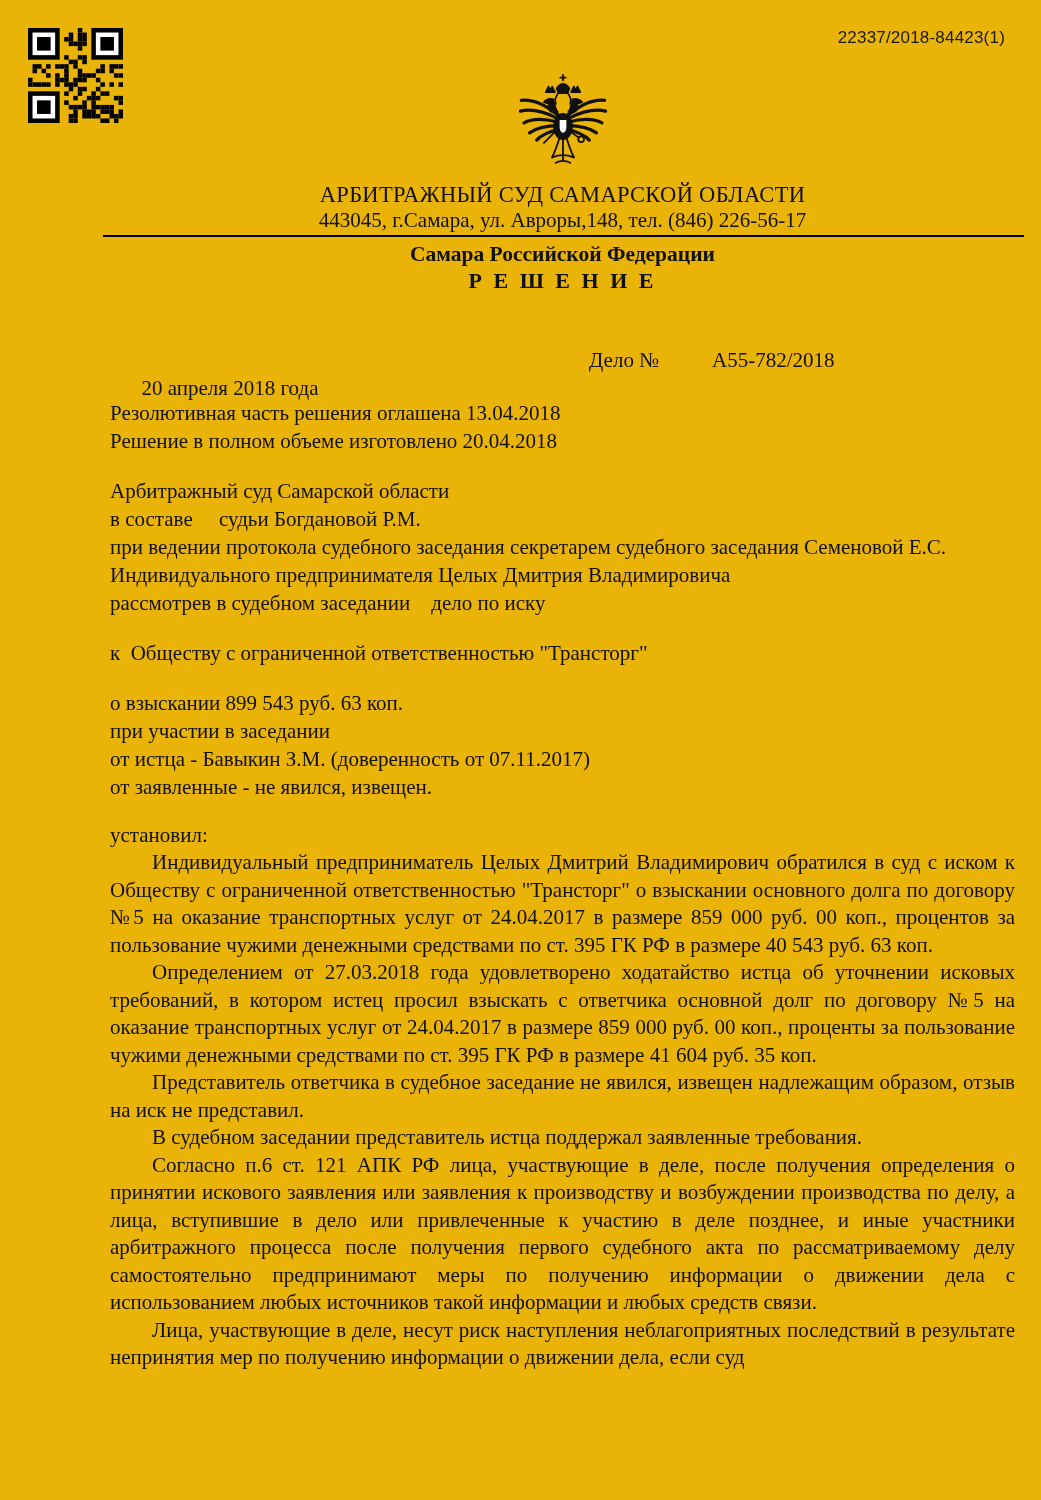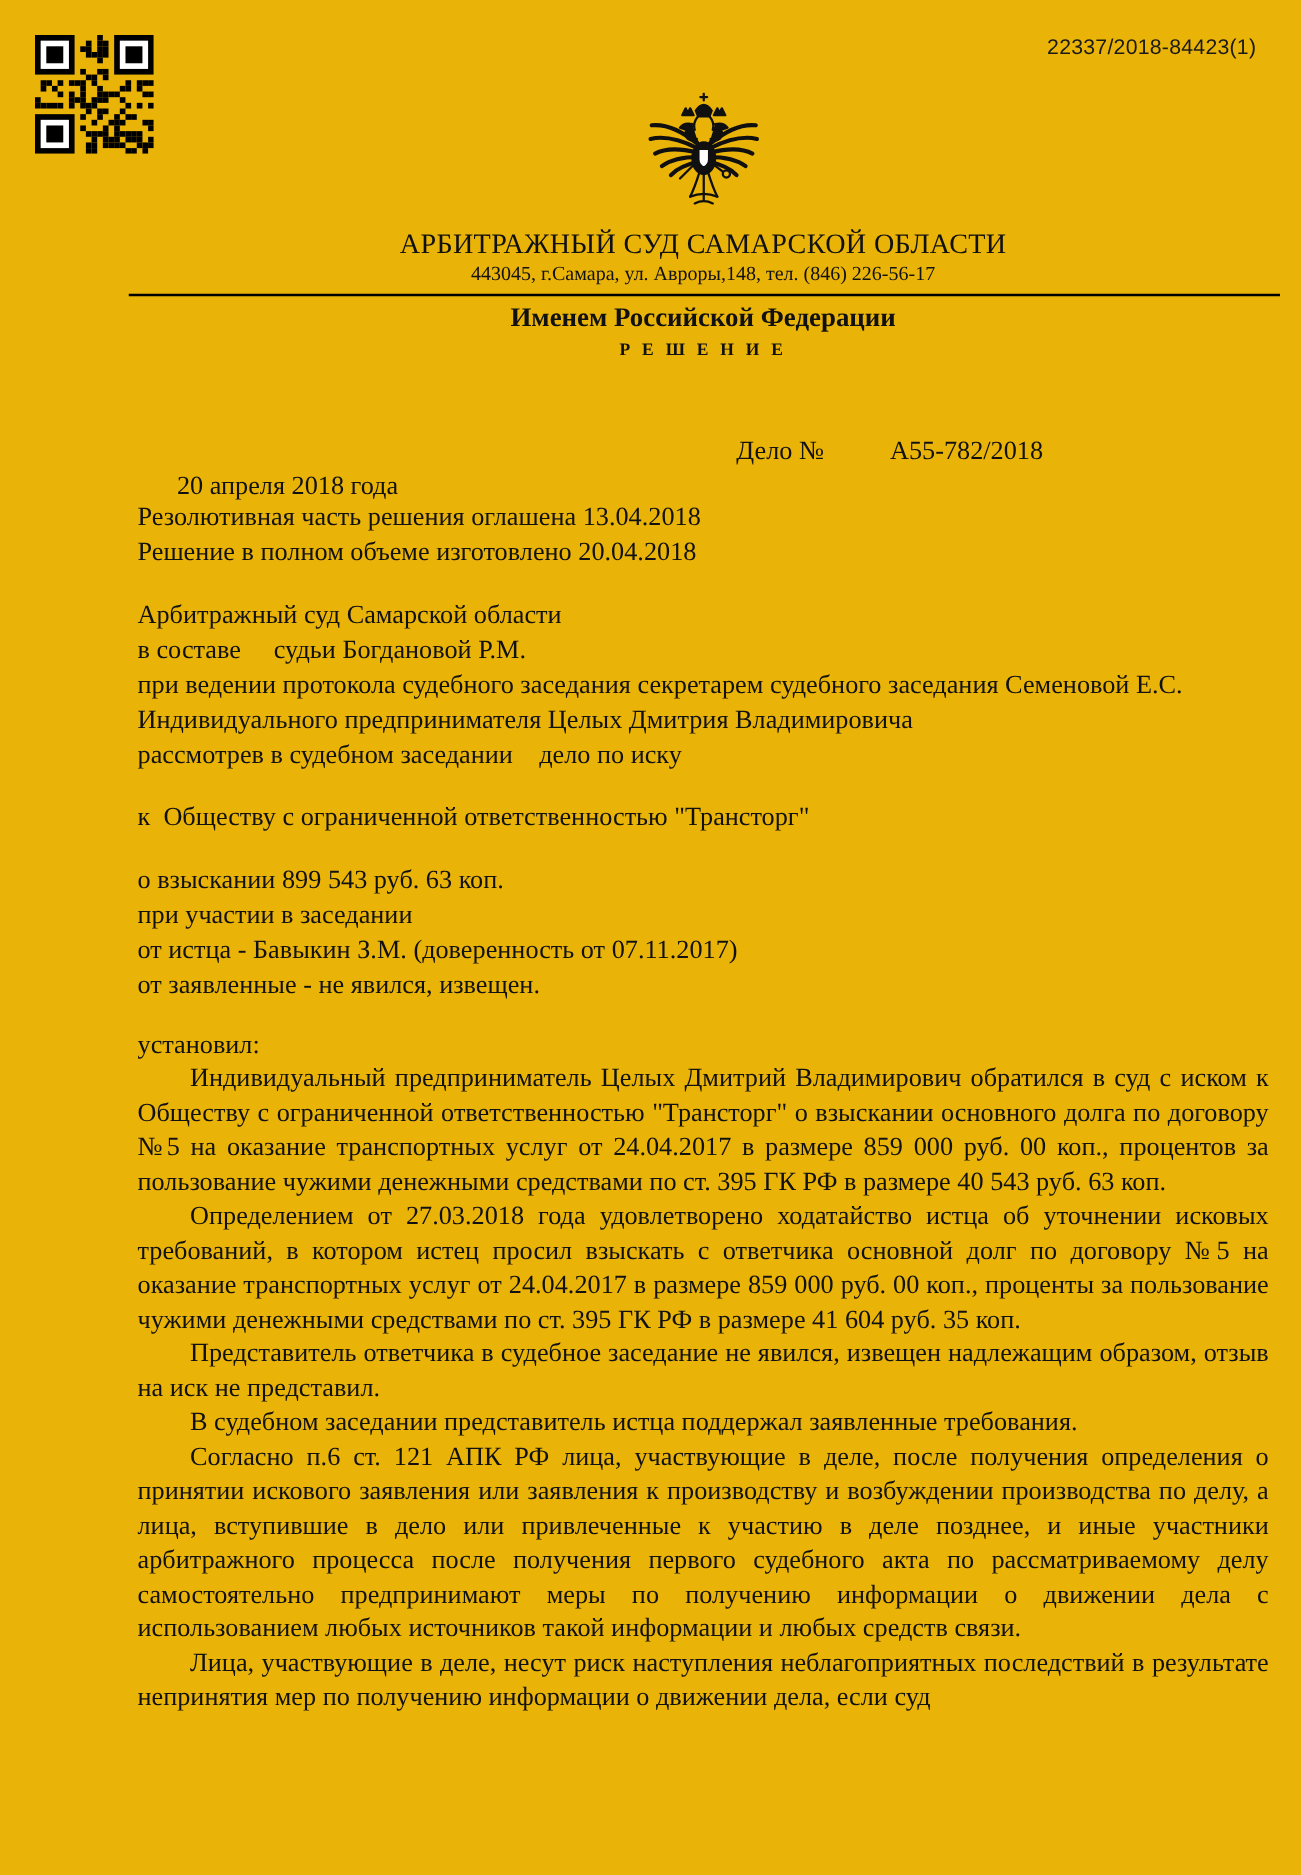--- a/index.html
+++ b/index.html
@@ -51,41 +51,41 @@
   .court-name {
     margin-top: 12px;
     text-align: center;
     font-size: 22.5px;
     line-height: 25px;
     letter-spacing: 0.3px;
     white-space: nowrap;
   }
   .court-address {
     text-align: center;
-    font-size: 16px;
+    font-size: 21px;
     line-height: 26px;
     white-space: nowrap;
   }
   .rule {
     border: none;
     border-top: 2.5px solid #000;
     margin: 2px -9px 0 -7px;
     height: 0;
   }
   .in-name {
     margin-top: 4px;
     text-align: center;
     font-weight: bold;
     font-size: 21.5px;
     line-height: 26px;
   }
   .doc-type {
     text-align: center;
     font-weight: bold;
-    font-size: 14px;
+    font-size: 22px;
     line-height: 27px;
     letter-spacing: 3px;
   }
 
   .case-line {
     position: relative;
     margin-top: 52px;
     height: 28px;
     white-space: pre-wrap;
   }
@@ -297,21 +297,21 @@
           <path d="M54 71 Q58 84 62 92"></path>
           <path d="M38 92 Q50 87 62 92"></path>
           <path d="M42 98 Q50 94 58 98"></path>
         </g>
       </svg>
     </div>
 
     <div class="court-name">АРБИТРАЖНЫЙ СУД САМАРСКОЙ ОБЛАСТИ</div>
     <div class="court-address">443045, г.Самара, ул. Авроры,148, тел. (846) 226-56-17</div>
     <hr class="rule">
-    <div class="in-name">Именем Российской Федерации</div>
+    <div class="in-name">Самара Российской Федерации</div>
     <div class="doc-type">Р Е Ш Е Н И Е</div>
 
     <div class="case-line">
       <span>20 апреля 2018 года</span>
       <span class="case-label">Дело №</span>
       <span class="case-num">А55-782/2018</span>
     </div>
 
     <div class="res-lines">
       <div>Резолютивная часть решения оглашена 13.04.2018</div>

